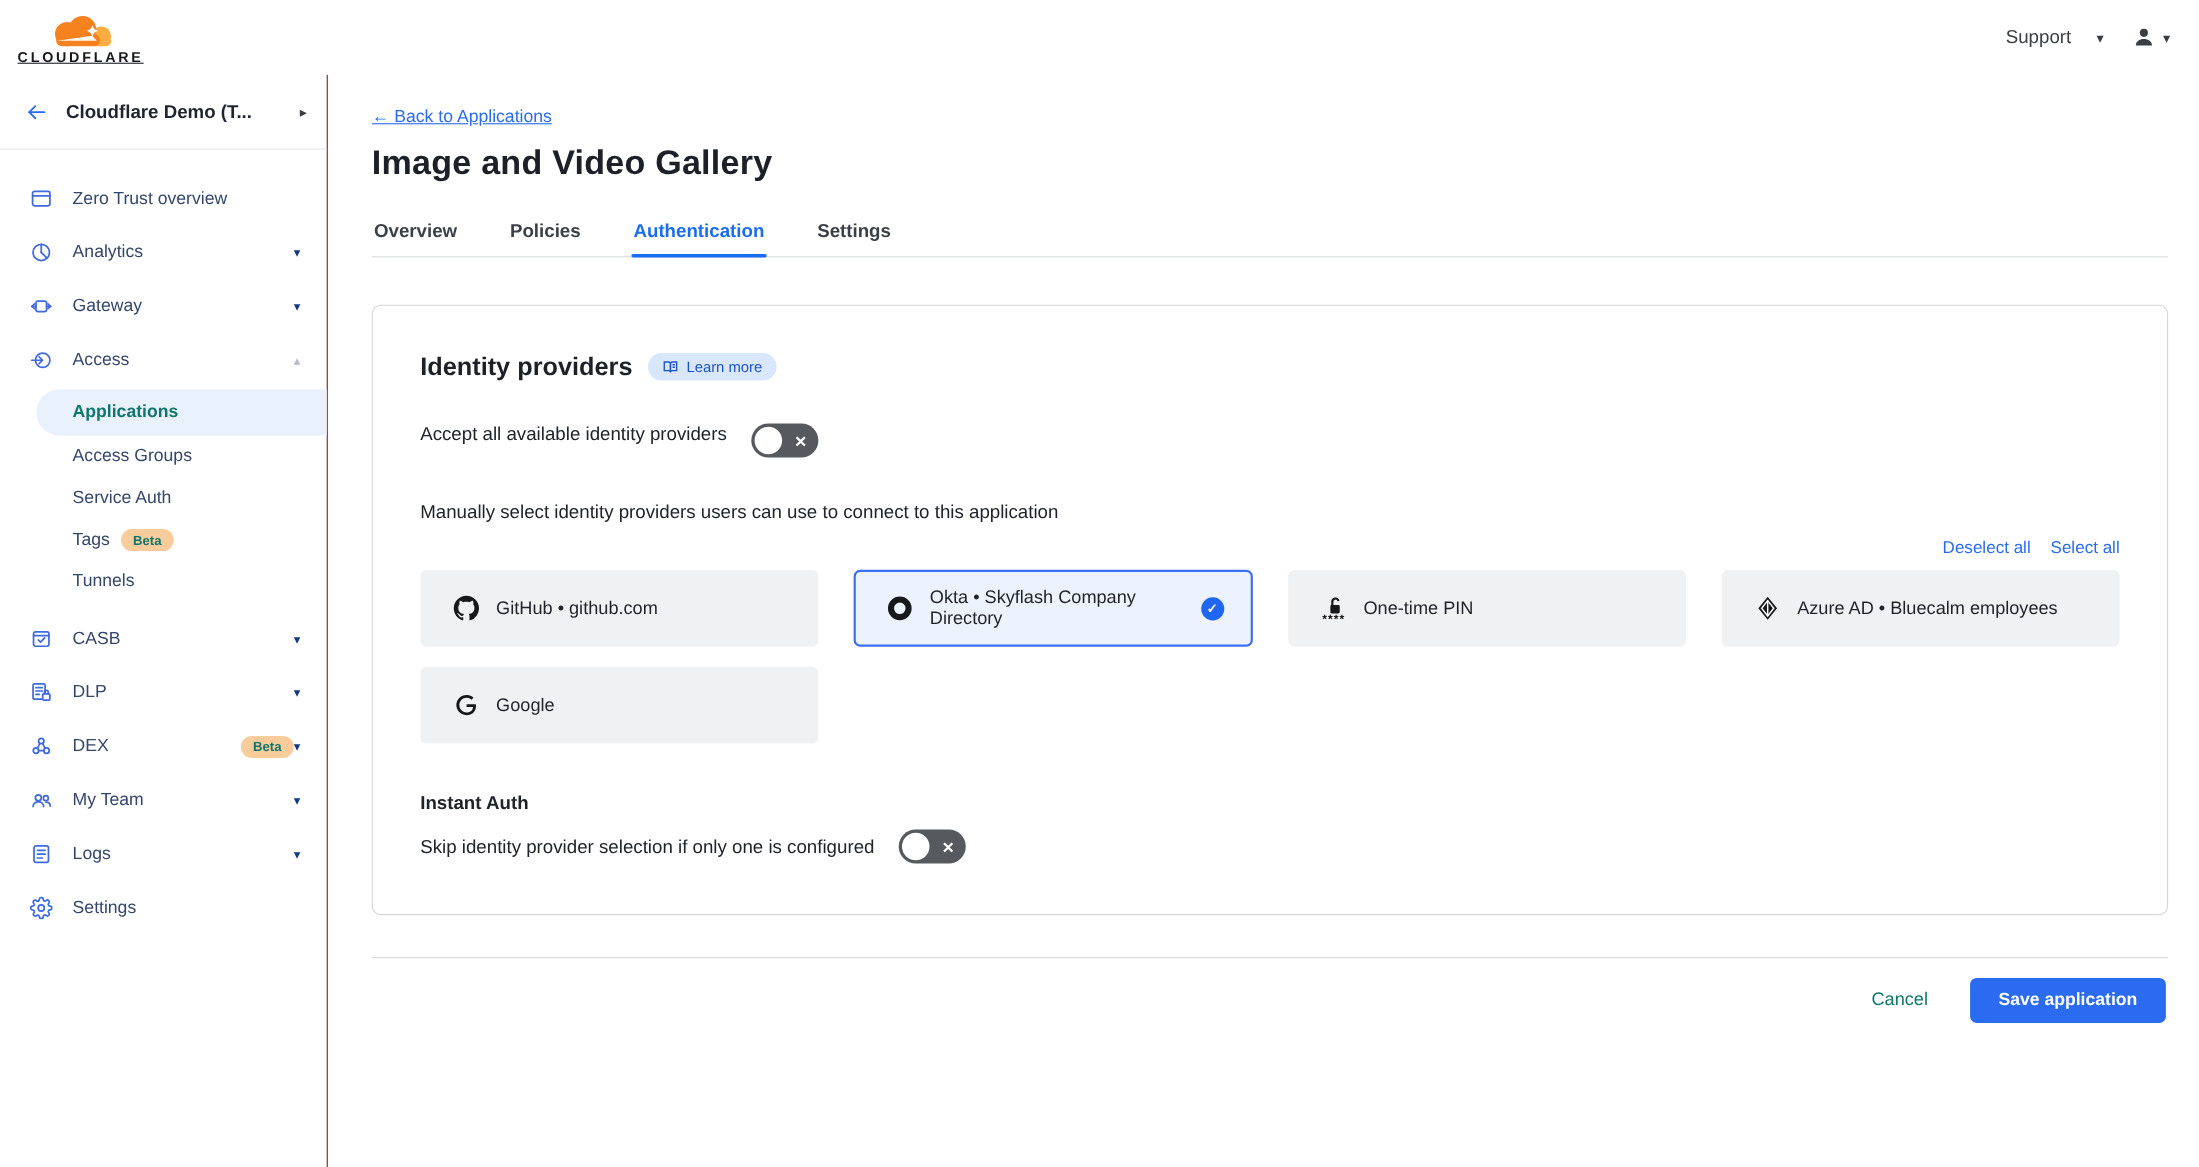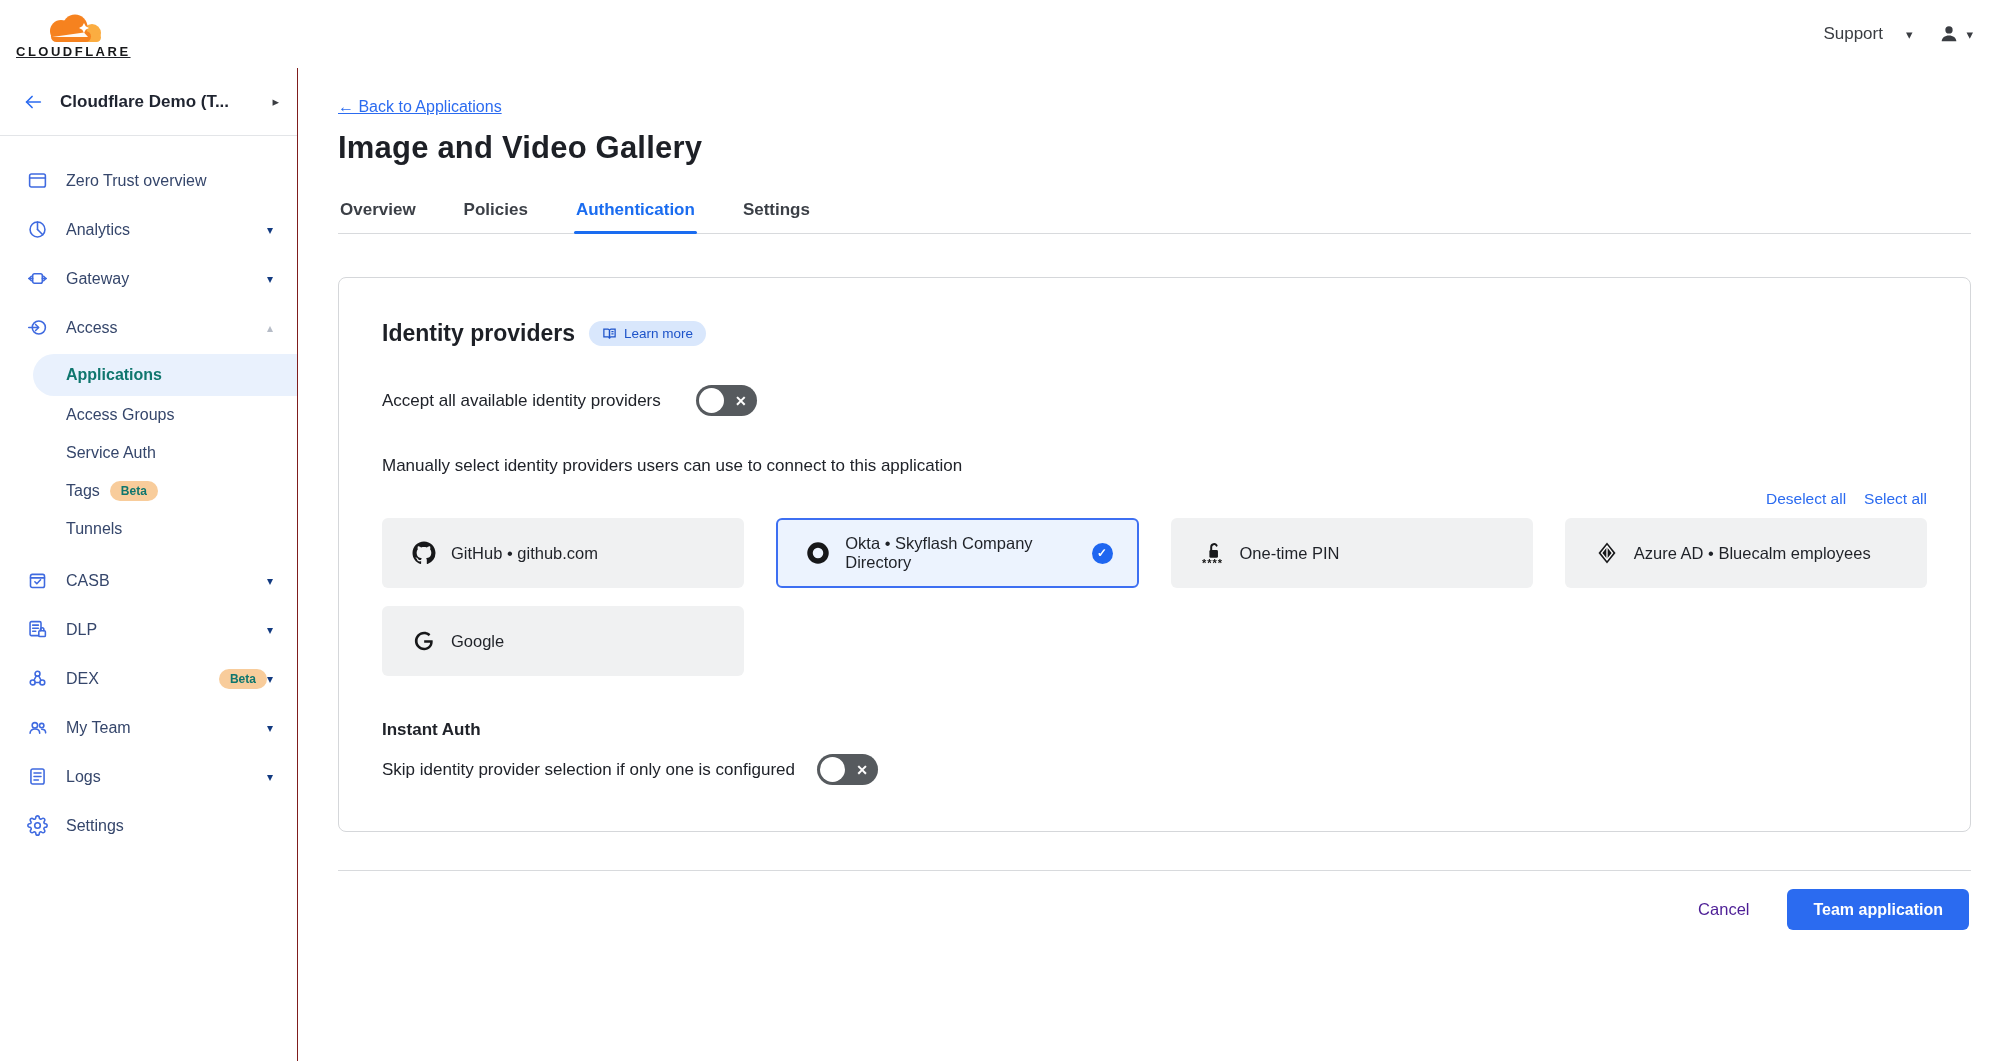--- a/index.html
+++ b/index.html
@@ -51,21 +51,21 @@
   .tab.active::after { content:""; position:absolute; left:0; right:0; bottom:-1px; height:3px;
     background:#1a6cf0; border-radius:2px; }
 
   .card { margin-top:43px; border:1px solid #d5d7da; border-radius:8px; background:#fff;
     padding:42px 43px 46px; }
   .card-head { display:flex; align-items:center; gap:14px; }
   .card-title { font-size:23px; font-weight:700; color:#1d2026; }
   .learn-more { display:inline-flex; align-items:center; gap:7px; background:#d9e7fc; color:#1d53c9;
     font-size:13.5px; border-radius:13px; padding:5px 13px; cursor:pointer; }
 
-  .accept-row { display:flex; align-items:center; gap:35px; margin-top:38px; }
+  .accept-row { display:flex; align-items:flex-start; gap:22px; margin-top:38px; }
   .row-label { font-size:17px; color:#20232a; }
 
   .toggle { width:61px; height:31px; background:#565a5e; border-radius:16px; position:relative;
     cursor:pointer; flex:0 0 61px; }
   .toggle .knob { position:absolute; left:3px; top:3px; width:25px; height:25px; border-radius:50%;
     background:#fff; }
   .toggle .off-x { position:absolute; right:10px; top:50%; transform:translateY(-50%);
     color:#fff; font-size:14px; font-weight:700; }
 
   .manual-label { font-size:17px; margin-top:40px; }
@@ -82,21 +82,21 @@
   .provider.selected { background:#ecf3fe; border-color:#3d6ff2; }
   .check-circle { width:21px; height:21px; border-radius:50%; background:#1f66f0; color:#fff;
     font-size:12px; font-weight:700; display:flex; align-items:center; justify-content:center; }
   .otp-stars { font-size:11px; font-weight:700; letter-spacing:1px; color:#111; line-height:4px; margin-top:1px; }
 
   .instant-head { font-size:17px; font-weight:700; margin-top:44px; }
   .instant-row { display:flex; align-items:center; gap:22px; margin-top:14px; }
 
   .footer-rule { border-top:1px solid #d8dadd; margin-top:38px; }
   .footer { display:flex; justify-content:flex-end; align-items:center; gap:38px; padding:18px 2px 0; }
-  .cancel-link { color:#4c1d95; font-size:16.5px; cursor:pointer; }
+  .cancel-link { color:#0f766e; font-size:16.5px; cursor:pointer; }
   .save-btn { background:#2b6bf0; color:#fff; border:none; border-radius:6px; height:41px;
     padding:0 26px; font-size:16px; font-weight:700; font-family:"Liberation Sans",sans-serif; cursor:pointer; }
 
   svg.sic { stroke:#3f6ae0; stroke-width:1.8; fill:none; stroke-linecap:round; stroke-linejoin:round; }
 </style>
 </head>
 <body>
 
 <div class="topbar">
   <div class="brand">
@@ -384,16 +384,16 @@
         <div class="toggle">
           <span class="knob"></span>
           <span class="off-x">✕</span>
         </div>
       </div>
     </div>
 
     <div class="footer-rule"></div>
     <div class="footer">
       <span class="cancel-link">Cancel</span>
-      <button class="save-btn">Team application</button>
+      <button class="save-btn">Save application</button>
     </div>
   </div>
 </div>
 
 </body></html>

